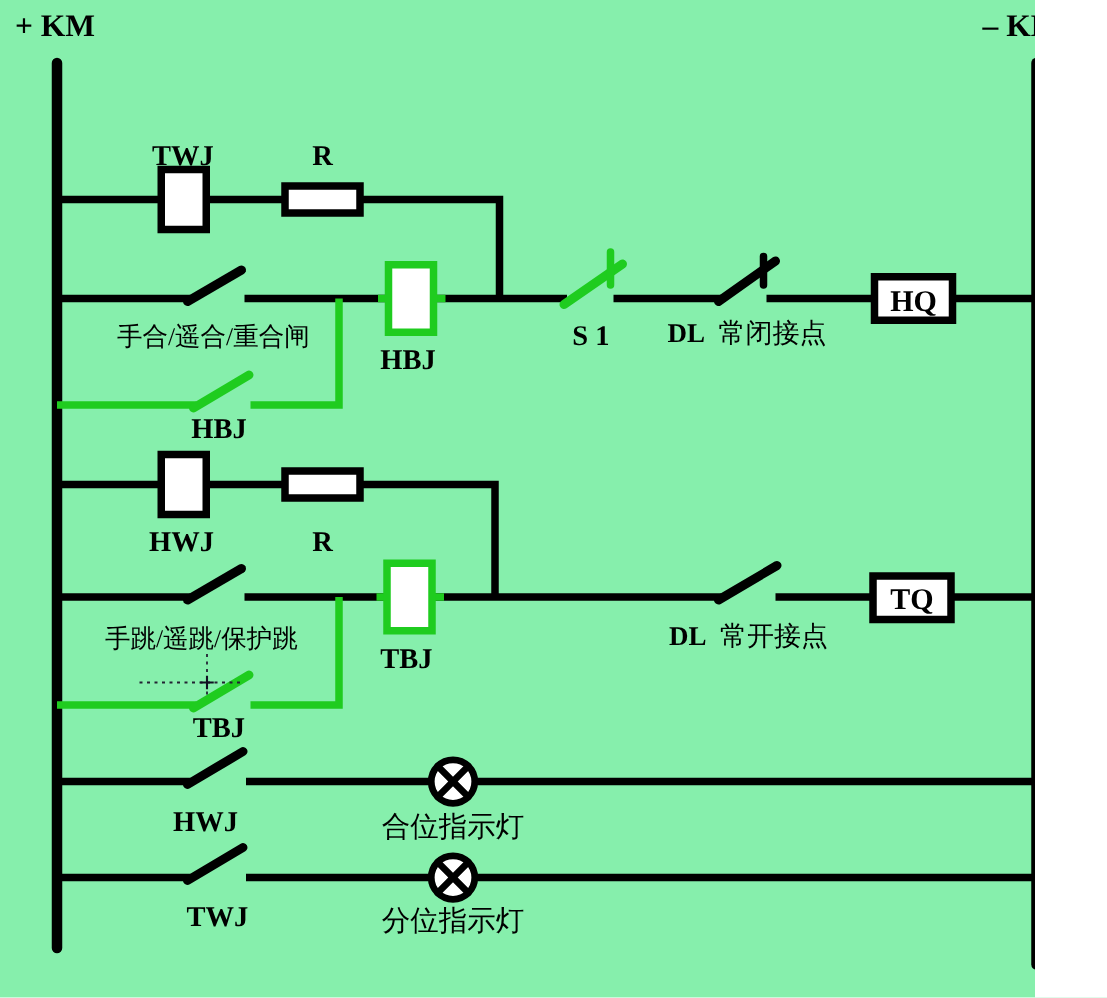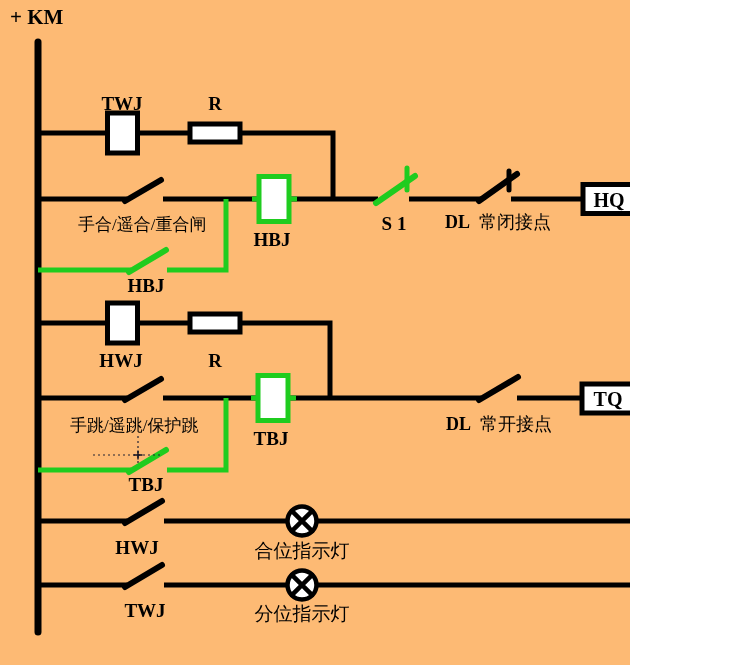--- a/index.html
+++ b/index.html
@@ -1,16 +1,16 @@
 <!DOCTYPE html>
 <html><head>
 <meta charset="utf-8">
 <style>
   html,body { margin:0; padding:0; background:#ffffff; }
-  #stage { position:relative; width:630px; height:665px; background:#fdba74; overflow:hidden; }
+  #stage { position:relative; width:690px; height:665px; background:#86efac; overflow:hidden; }
   svg { display:block; }
   text { font-family:"Liberation Serif", serif; fill:#000; }
   .t-km   { font-weight:bold; font-size:21px; }
   .t-bold { font-weight:bold; font-size:19px; }
   .t-box  { font-weight:bold; font-size:20px; }
   .t-dl   { font-weight:bold; font-size:18px; }
   .t-cn   { font-size:17px; }
   .t-cn-md{ font-size:18px; }
   .t-cn-lg{ font-size:19px; }
   .bus   { stroke:#000; stroke-width:7; fill:none; stroke-linecap:round; }

